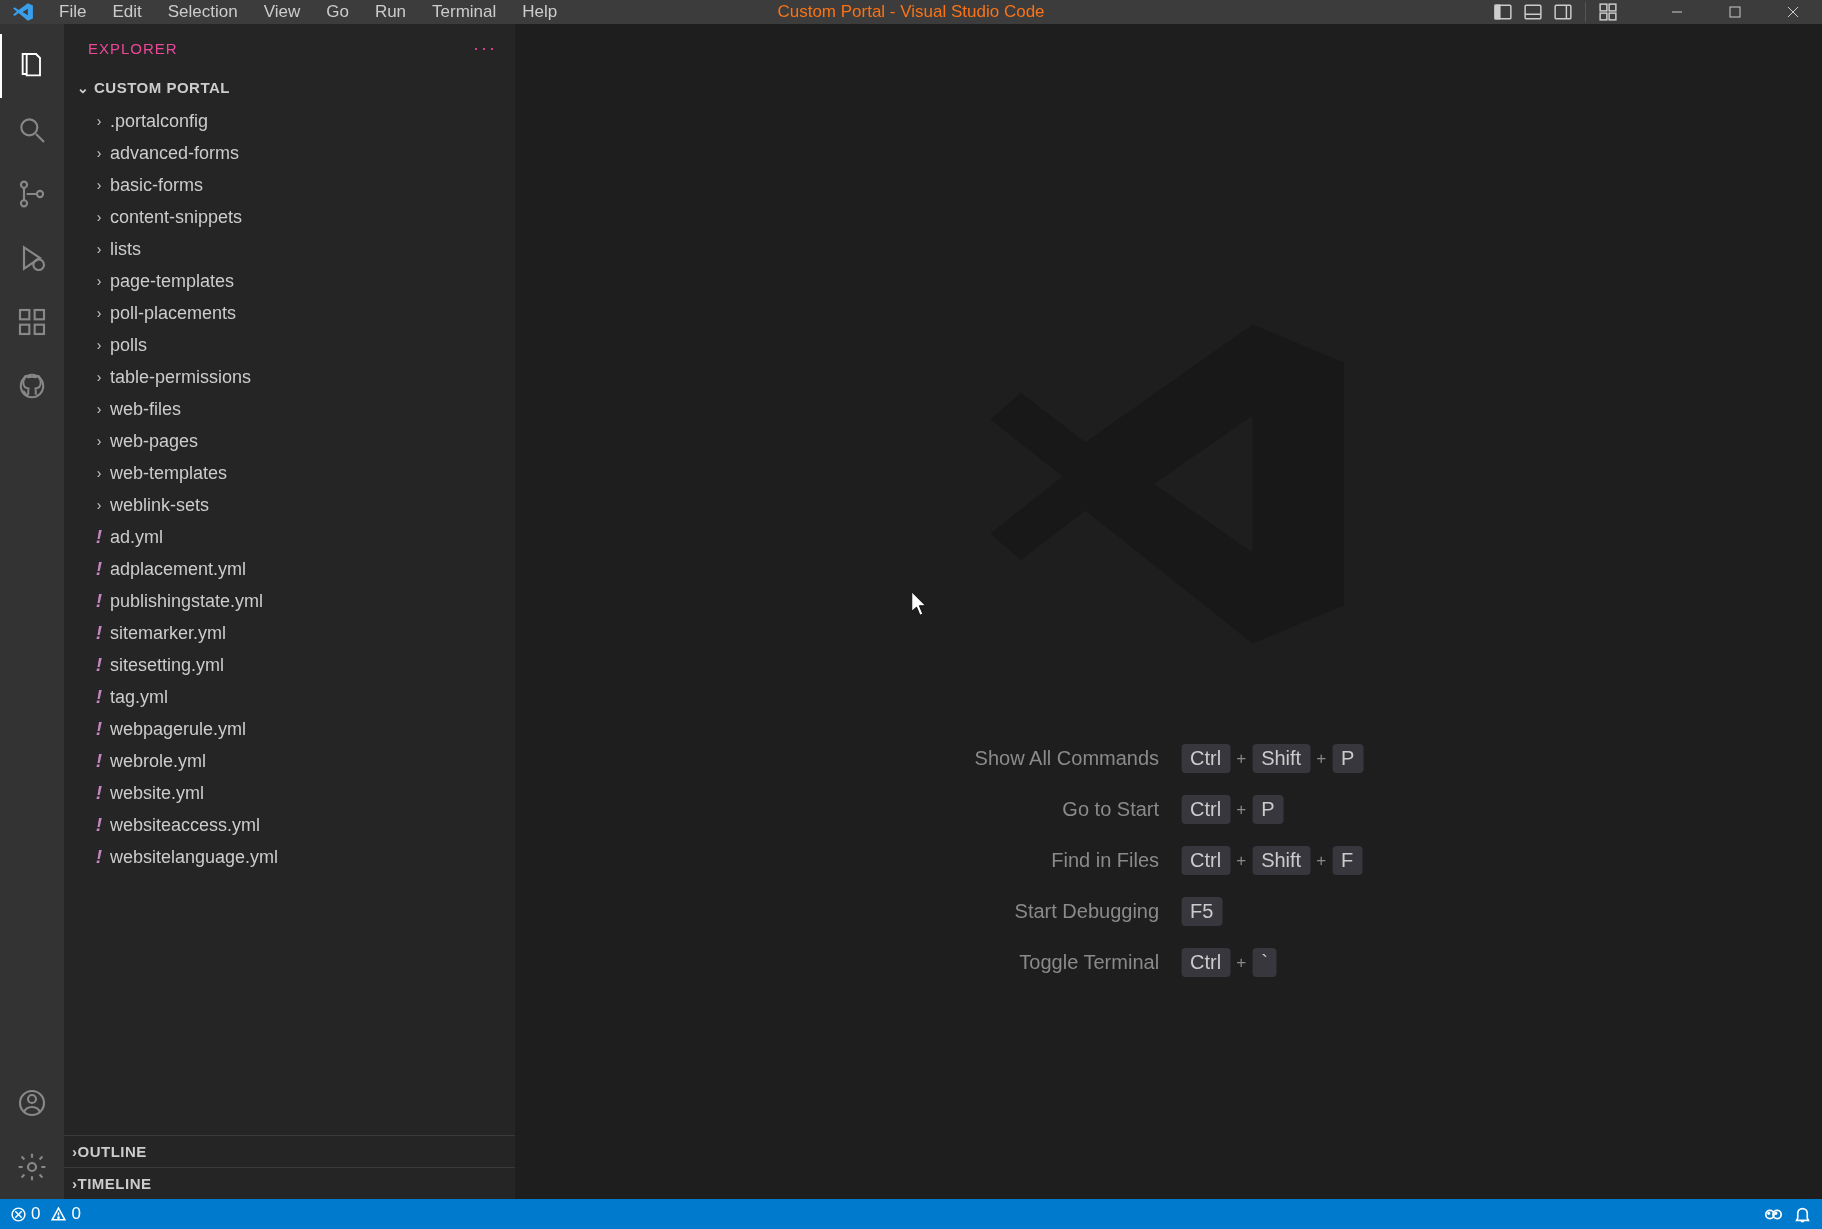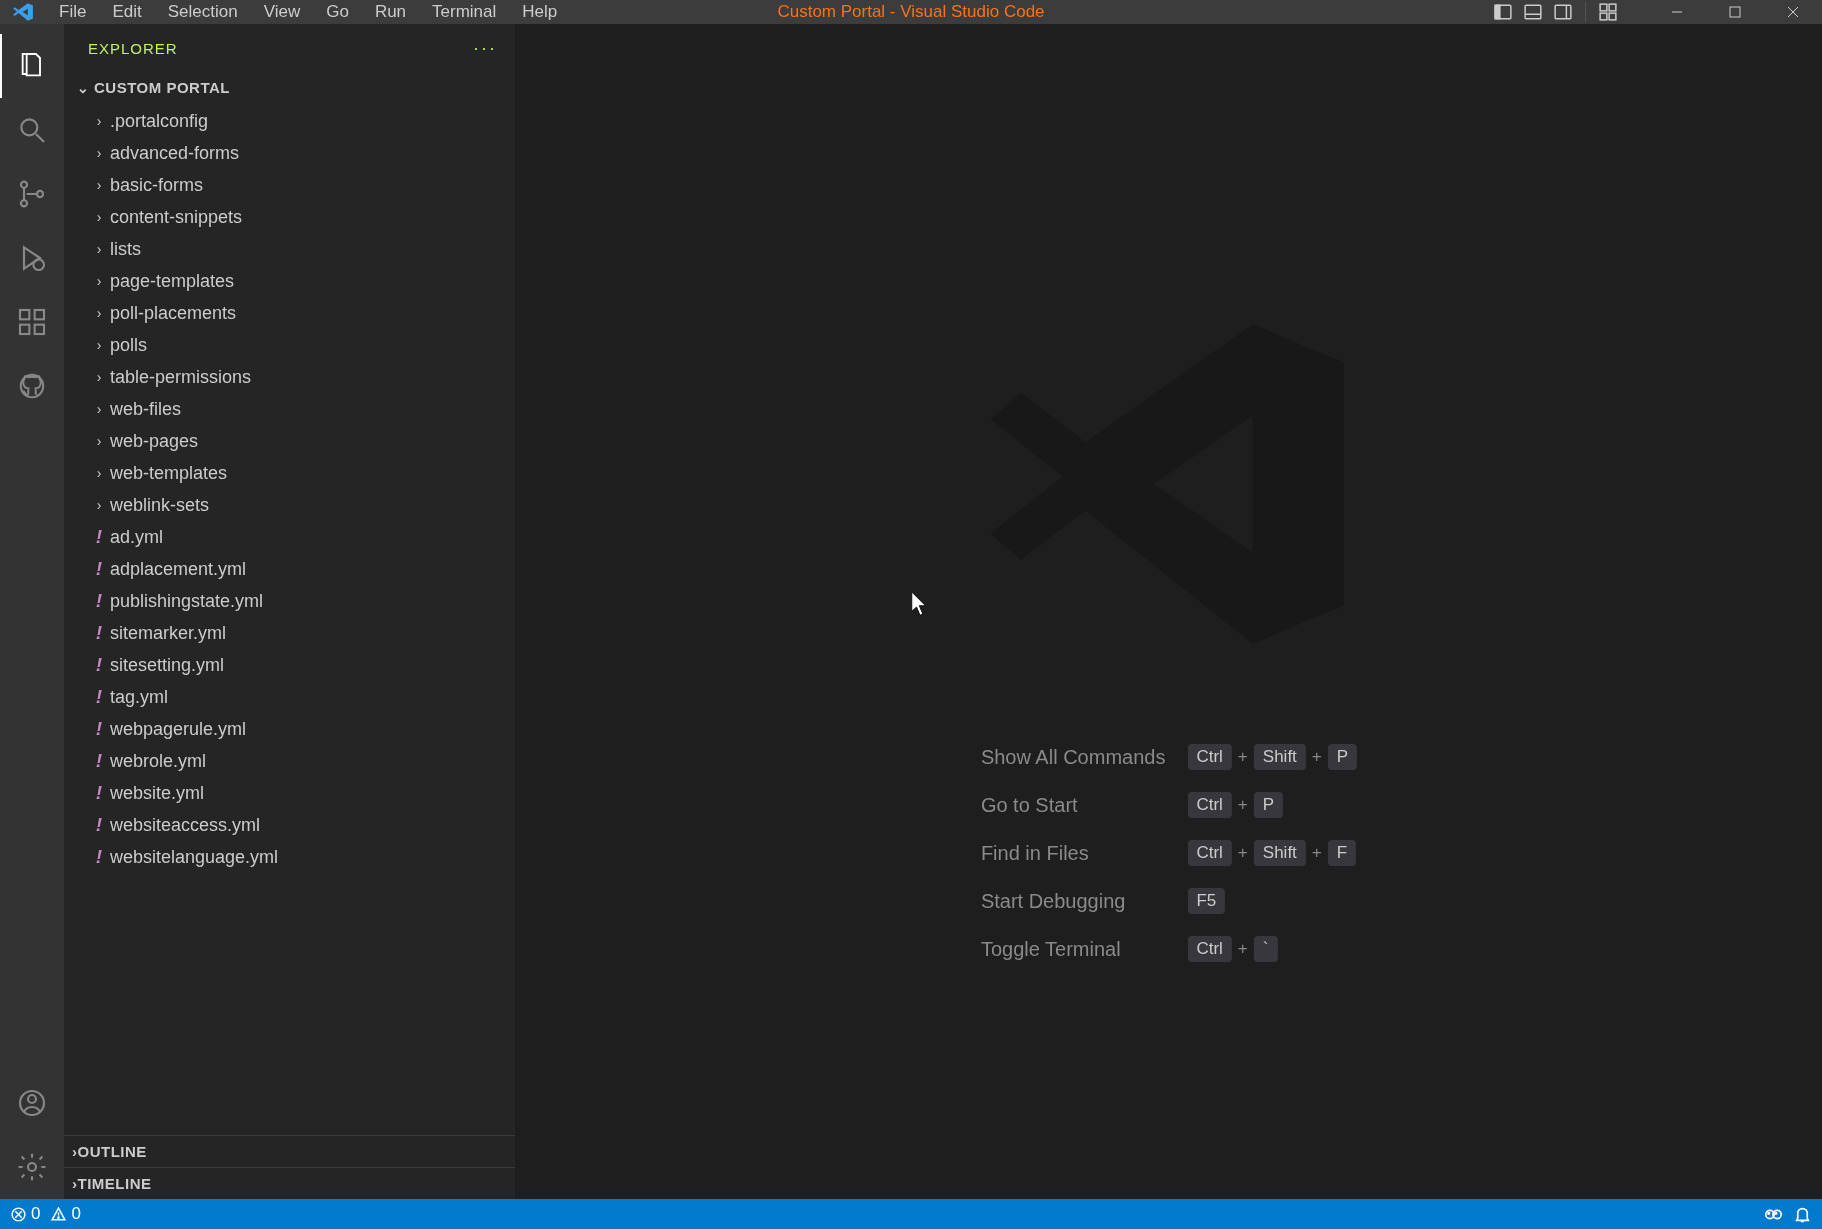--- a/index.html
+++ b/index.html
@@ -23,37 +23,37 @@
 
 
 .activity { width: 64px; background:#333333; display:flex; flex-direction:column; align-items:center; padding-top: 10px; }
 .act-item { width:64px; height:64px; display:flex; align-items:center; justify-content:center; color:#888; position:relative; }
 .act-item.active { color:#fff; }
 .act-item.active::before { content:''; position:absolute; left:0; top:0; bottom:0; width:2px; background:#fff; }
 .activity .spacer { flex:1; }
 
 
 .sidebar { width: 452px; background:#252526; display:flex; flex-direction:column; min-height:0; }
-.side-header { height:48px; display:flex; align-items:center; justify-content:space-between; padding: 0 18px 0 24px; color:#bef264; font-size: 15px; letter-spacing:1px; }
+.side-header { height:48px; display:flex; align-items:center; justify-content:space-between; padding: 0 18px 0 24px; color:#ec4899; font-size: 15px; letter-spacing:1px; }
 .side-header .dots { font-size:18px; letter-spacing:2px; }
 .section-row { height:31px; display:flex; align-items:center; padding-left: 8px; font-size: 15px; font-weight:700; letter-spacing:0.5px; color:#ccc; }
 .section-row .chev { width:22px; text-align:center; font-size:14px; }
 .tree { flex:1; overflow:auto; padding-top:2px; }
 .tree-row { height:32px; display:flex; align-items:center; padding-left: 24px; font-size: 18px; color:#ccc; }
 .tree-row .chev { width:22px; display:flex; justify-content:center; color:#ccc; font-size:14px; }
 .tree-row .ficon { width:22px; display:flex; justify-content:center; color:#c586c0; font-weight:700; font-size:19px; font-style:italic; }
 .outline-row, .timeline-row { height:32px; border-top:1px solid #3a3a3a; display:flex; align-items:center; padding-left:8px; font-size:15px; font-weight:700; letter-spacing:0.5px; color:#ccc; }
 
 
 .editor { flex:1; background:#1e1e1e; position:relative; display:flex; align-items:center; justify-content:center; }
 .watermark { position:absolute; top: 270px; left: 50%; transform:translateX(-50%); opacity: 1; }
 .shortcuts { position:absolute; top: 720px; left:50%; transform:translateX(-50%); display:grid; grid-template-columns: auto auto; column-gap: 22px; row-gap: 22px; align-items:center; font-size: 20px; color:#8a8a8a; }
-.sc-label { text-align:left; white-space:nowrap; }
+.sc-label { text-align:right; white-space:nowrap; }
 .sc-keys { display:flex; align-items:center; gap: 6px; }
-.kbd { background:#37373d; color:#ccc; border-radius:4px; padding: 3px 9px; font-size: 17px; font-family: inherit; }
+.kbd { background:#37373d; color:#ccc; border-radius:4px; padding: 3px 9px; font-size: 20px; font-family: inherit; }
 .plus { color:#8a8a8a; font-size:17px; }
 .cursor { position:absolute; top: 568px; left: 395px; pointer-events:none; }
 
 
 .statusbar { height:30px; background:#007acc; display:flex; align-items:center; padding: 0 10px; color:#fff; font-size:17px; gap:10px; }
 .sb-item { display:flex; align-items:center; gap:4px; }
 .statusbar .sp { flex:1; }
 
 svg { display:block; }
 

